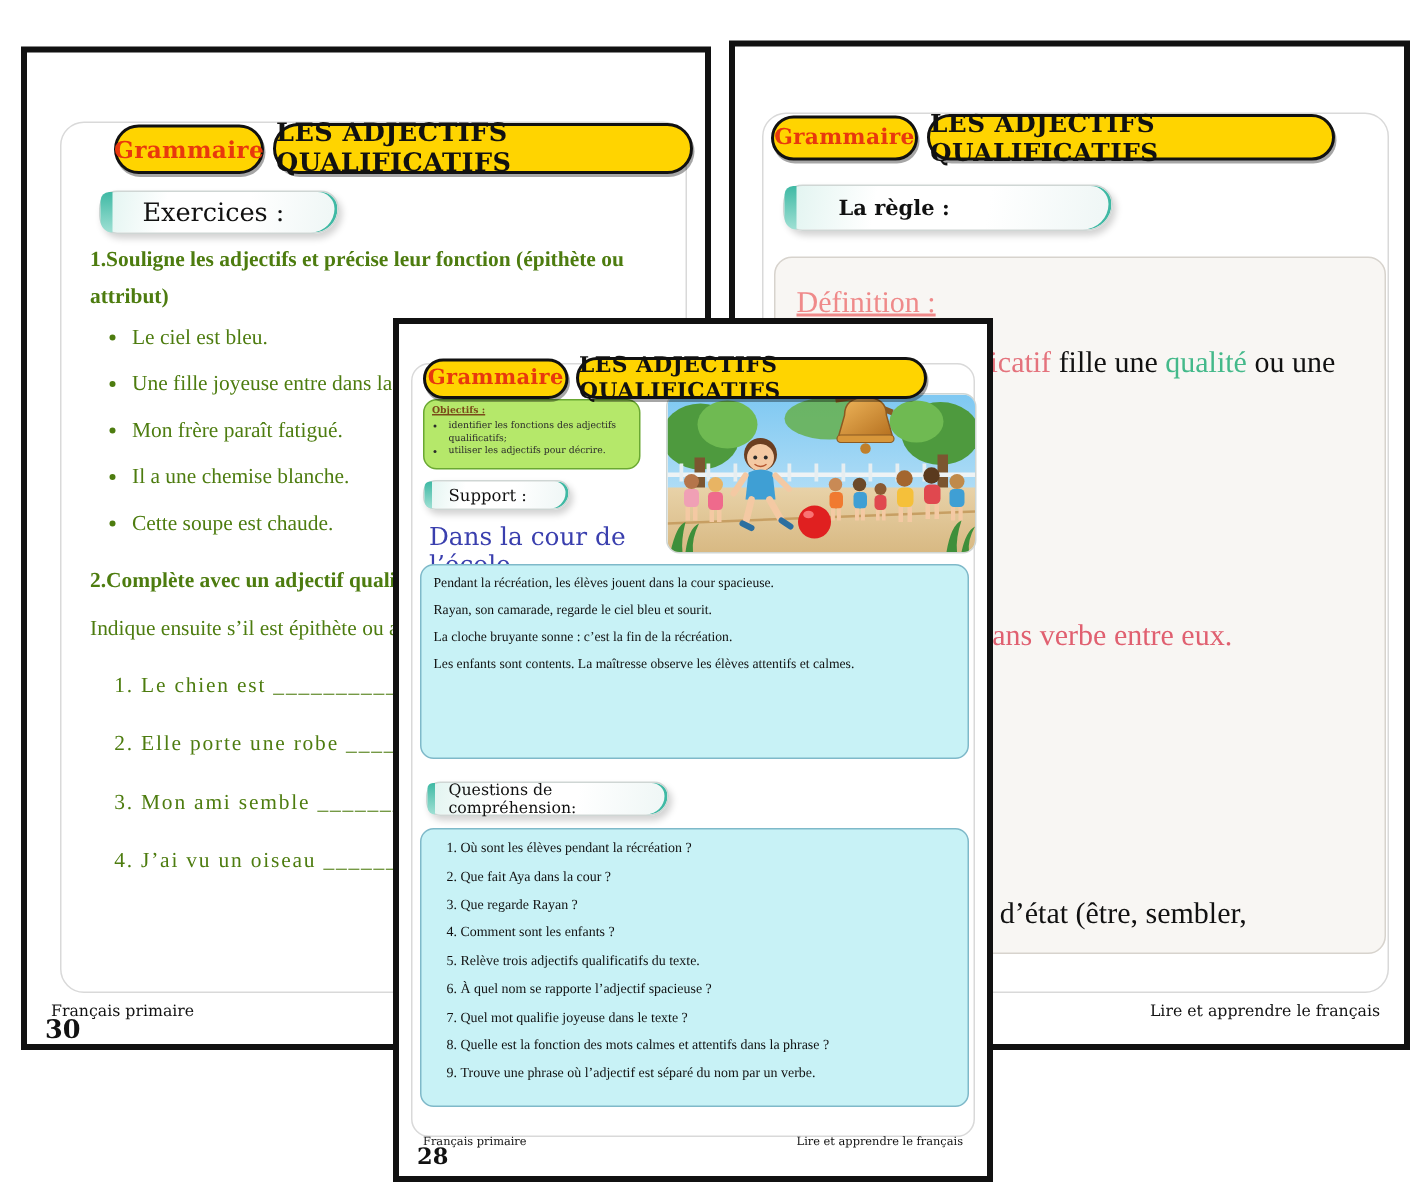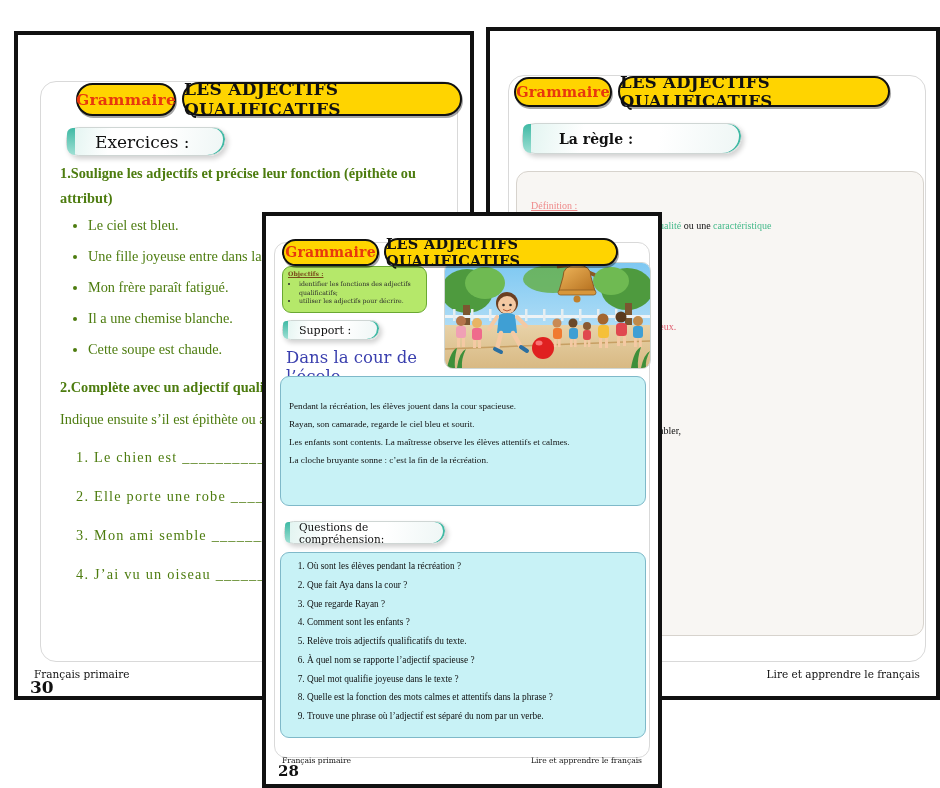--- a/index.html
+++ b/index.html
@@ -105,21 +105,21 @@
   #p29-tab{left:32px;top:92px;width:220px;height:31px;padding-left:36px;font-size:14px;font-weight:bold;}
   .rulebox{
     position:absolute;
     background:#f8f6f3;
     border:1px solid #d7d3cd;
     border-radius:12px;
     box-sizing:border-box;
     overflow:hidden;
   }
   #p29-rule{left:26px;top:140px;right:12px;bottom:60px;}
-  #p29-rule .rtext{position:absolute;left:14px;right:12px;top:10px;font-size:10px;line-height:2.02;color:#111;margin-top:14px;}
+  #p29-rule .rtext{position:absolute;left:14px;right:12px;top:10px;font-size:20px;line-height:2.02;color:#111;}
   .red{color:#e4727c;}
   .redb{color:#e06070;}
   .grn{color:#44b98a;}
   .defhead{color:#ef8a8a;text-decoration:underline;}
 
   
   #page28{left:262px;top:212px;width:400px;height:576px;}
   #page28 .page-inner{left:8px;right:8px;top:26px;bottom:26px;border-radius:12px;}
   #p28-titlerow{left:16px;top:22px;}
   #p28-titlerow .pill.a{width:97px;height:27px;font-size:14px;}
@@ -142,21 +142,21 @@
     color:#3a3fae;font-size:16.5px;font-family:"DejaVu Serif", serif;
   }
   #p28-illus{
     position:absolute;left:178px;top:46px;width:205px;height:105px;
     border-radius:9px;overflow:hidden;border:1px solid #cfd6d4;
   }
   .cyanbox{
     position:absolute;background:#c8f2f6;border:1px solid #7fb9c9;border-radius:9px;
     box-sizing:border-box;
   }
-  #p28-text{left:14px;top:160px;right:12px;height:130px;padding:24px 8px;}
+  #p28-text{left:14px;top:160px;right:12px;height:130px;padding:6px 8px;}
   #p28-text p{margin:0 0 7px 0;font-size:9.1px;line-height:1.22;color:#111;}
   #p28-text p:last-child{margin-bottom:0;}
   #p28-qtab{left:18px;top:305px;width:162px;height:23px;padding-left:14px;font-size:10.5px;}
   #p28-q{left:14px;top:336px;right:12px;height:186px;padding:7px 8px 6px 8px;}
   #p28-q ol{margin:0;padding-left:18px;}
   #p28-q li{font-size:9.3px;line-height:1.32;margin:0 0 6.5px 0;color:#111;}
   #p28-q li:last-child{margin-bottom:0;}
   #p28-foot .fl,#p28-foot .fr{font-size:7.6px;}
   #p28-foot .fc{font-size:15px;top:6px;}
 
@@ -386,22 +386,22 @@
           <path d="M12 105 q2 -16 9 -19 q-5 10 -4 19z"></path>
           <path d="M186 105 q3 -18 10 -21 q-4 12 -3 21z"></path>
           <path d="M196 105 q3 -14 9 -17 q-5 9 -4 17z"></path>
         </g>
       </svg>
     </div>
 
     <div class="cyanbox" id="p28-text">
       <p>Pendant la récréation, les élèves jouent dans la cour spacieuse.</p>
       <p>Rayan, son camarade, regarde le ciel bleu et sourit.</p>
+      <p>La cloche bruyante sonne : c’est la fin de la récréation.</p>
       <p>Les enfants sont contents. La maîtresse observe les élèves attentifs et calmes.</p>
-      <p>La cloche bruyante sonne : c’est la fin de la récréation.</p>
     </div>
 
     <div class="tab" id="p28-qtab">
       <span class="tab-edge" style="width:5px"></span>
       <span>Questions de compréhension:</span>
     </div>
 
     <div class="cyanbox" id="p28-q">
       <ol>
         <li>Où sont les élèves pendant la récréation ?</li>

